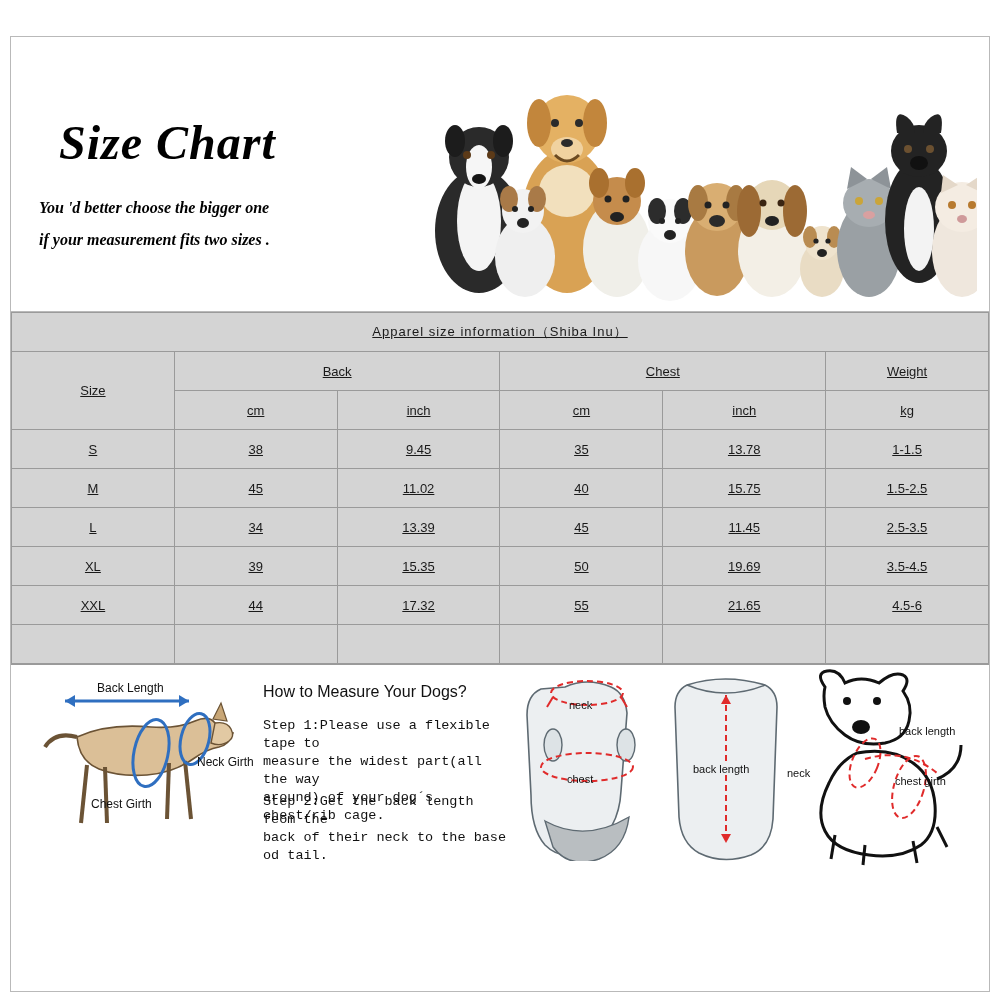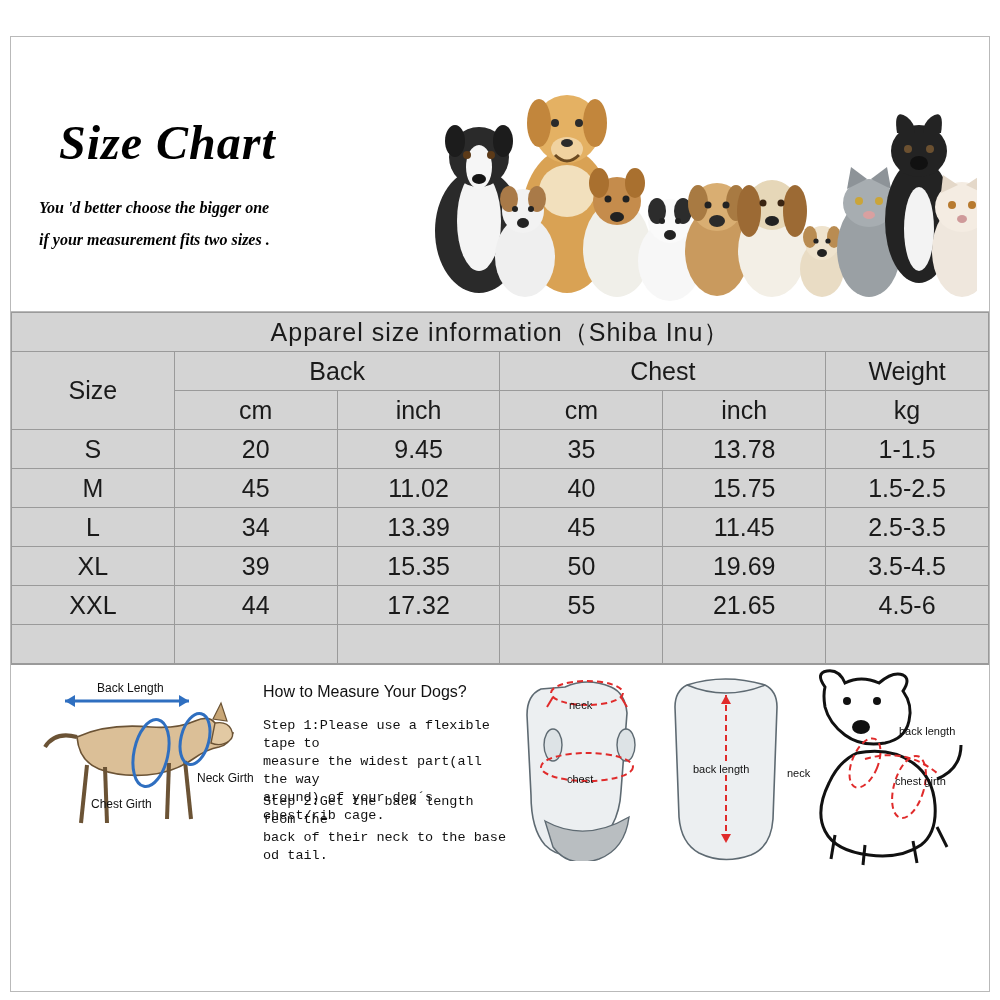--- a/index.html
+++ b/index.html
@@ -80,26 +80,27 @@
     background: #d4d4d4;
   }
   table.size-table {
     width: 100%;
     border-collapse: collapse;
     table-layout: fixed;
   }
   table.size-table td, table.size-table th {
     border: 1px solid #9a9a9a;
     text-align: center;
-    font-size: 25px;
+    font-size: 13px;
     font-weight: normal;
     color: #1a1a1a;
     background: #d4d4d4;
     height: 38px;
     padding: 0;
+    text-decoration: underline;
   }
   .tbl-title td {
     font-size: 23px;
     height: 46px;
     letter-spacing: 1px;
     border-left: none;
     border-right: none;
     border-top: none;
   }
   .col-size { width: 14%; }
@@ -148,21 +149,21 @@
   .shirt-a  { left: 512px; top: 6px; width: 130px; height: 190px; }
   .shirt-b  { left: 650px; top: 6px; width: 130px; height: 190px; }
   .dog-right{ left: 780px; top: 2px; width: 200px; height: 200px; }
 
   .lbl {
     position: absolute;
     font-size: 11px;
     color: #111;
   }
   .lbl-back { left: 68px; top: 6px; font-size: 12px; }
-  .lbl-neck { left: 168px; top: 96px; font-size: 12px; }
+  .lbl-neck { left: 168px; top: 80px; font-size: 12px; }
   .lbl-chest{ left: 62px;  top: 122px; font-size: 12px; }
 </style>
 </head>
 <body>
 
 <div class="page">
   <div class="sheet">
 
     <div class="header">
       <div class="header-title">Size Chart</div>
@@ -306,21 +307,21 @@
         <tr>
           <td class="col-n">cm</td>
           <td class="col-n">inch</td>
           <td class="col-n">cm</td>
           <td class="col-n">inch</td>
           <td class="col-w">kg</td>
         </tr>
 
         <tr>
           <td>S</td>
-          <td>20</td>
+          <td>38</td>
           <td>9.45</td>
           <td>35</td>
           <td>13.78</td>
           <td>1-1.5</td>
         </tr>
         <tr>
           <td>M</td>
           <td>45</td>
           <td>11.02</td>
           <td>40</td>

